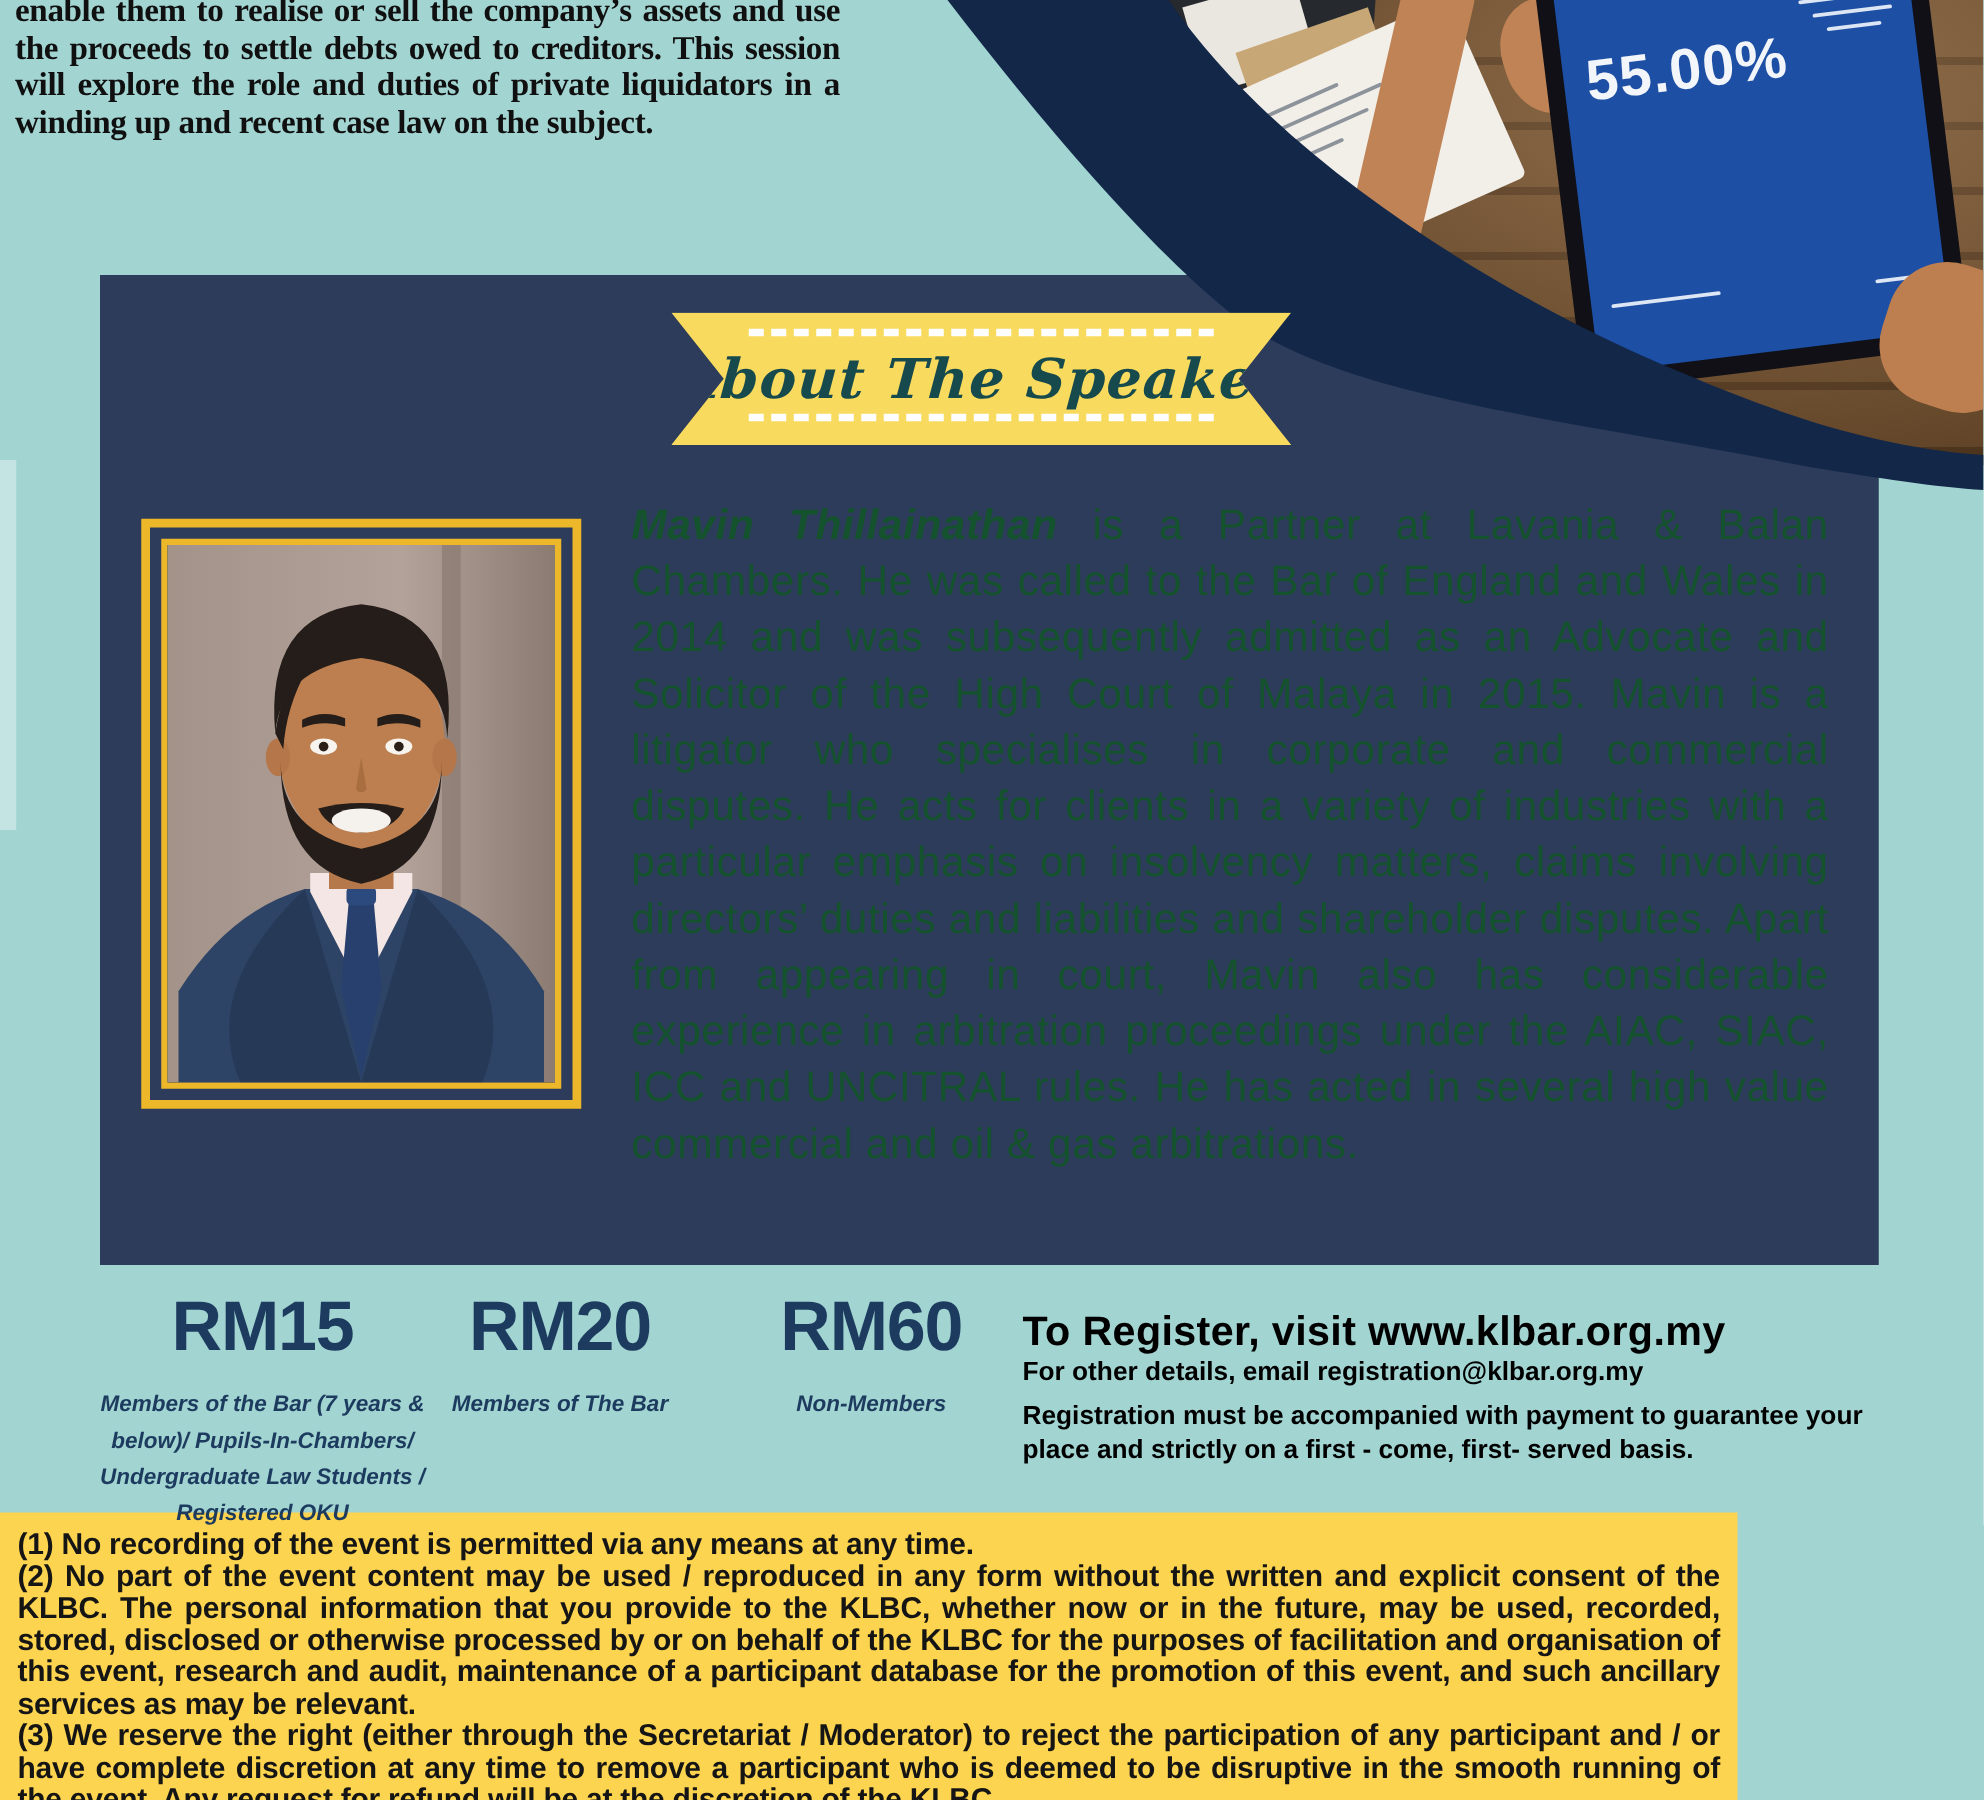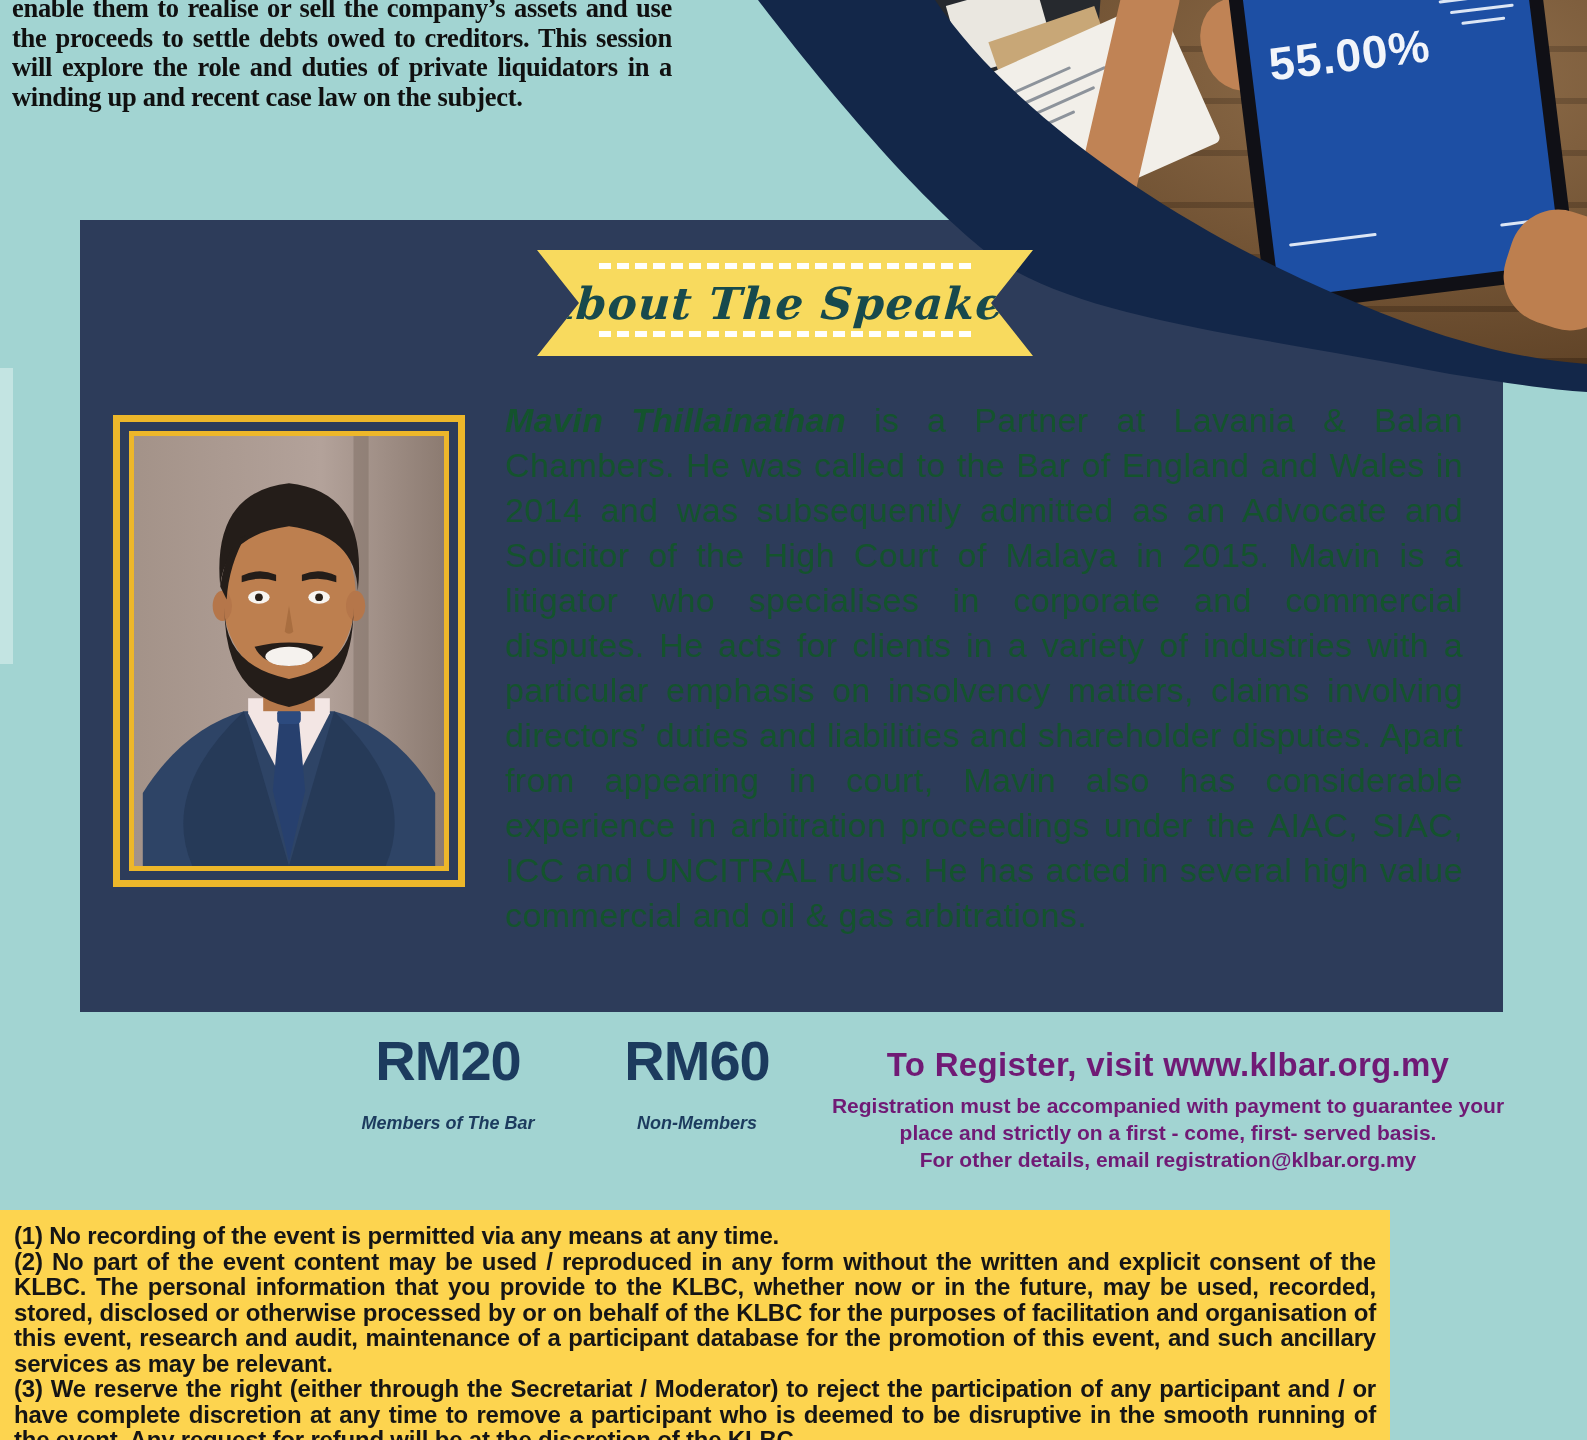--- a/index.html
+++ b/index.html
@@ -65,21 +65,21 @@
 
   
   .price-col{position:absolute;top:1028px;text-align:center;color:#1c3b5e;z-index:5;}
   .price-col .price{font-size:56px;font-weight:800;letter-spacing:-1px;}
   .price-col .plabel{margin-top:16px;font-size:18px;font-weight:700;font-style:italic;line-height:29px;}
   #price-1{left:55px;width:310px;}
   #price-2{left:343px;width:210px;}
   #price-3{left:587px;width:220px;}
 
   
-  .register{position:absolute;left:818px;top:1046px;width:700px;text-align:center;color:#701a75;z-index:5;}
+  .register{position:absolute;left:818px;top:1046px;width:700px;text-align:left;color:#000000;z-index:5;}
   .reg-heading{font-size:33px;font-weight:800;letter-spacing:0.3px;}
   .reg-sub{margin-top:8px;font-size:21px;font-weight:700;line-height:27px;}
 
   
   .terms{position:absolute;left:0;top:1210px;width:1390px;height:230px;background:#fdd44f;z-index:4;box-sizing:border-box;padding:13px 14px 0 14px;}
   .terms p{margin:0;font-size:24px;line-height:25.5px;font-weight:700;color:#151515;text-align:justify;letter-spacing:-0.2px;}
 </style>
 </head>
 <body>
 
@@ -187,33 +187,37 @@
 
         <path d="M150,158 L146,182 Q150,186 154,182 Z" fill="#a96e40"></path>
       </svg>
     </div>
   </div>
 
   <div class="bio">
     <p><span class="bio-name">Mavin Thillainathan</span><span> is a Partner at Lavania &amp; Balan Chambers. He was called to the Bar of England and Wales in 2014 and was subsequently admitted as an Advocate and Solicitor of the High Court of Malaya in 2015. Mavin is a litigator who specialises in corporate and commercial disputes. He acts for clients in a variety of industries with a particular emphasis on insolvency matters, claims involving directors’ duties and liabilities and shareholder disputes. Apart from appearing in court, Mavin also has considerable experience in arbitration proceedings under the AIAC, SIAC, ICC and UNCITRAL rules. He has acted in several high value commercial and oil &amp; gas arbitrations.</span></p>
   </div>
 
+  <div class="price-col" id="price-1">
+    <div class="price">RM15</div>
+    <div class="plabel">Members of the Bar (7 years &amp; below)/ Pupils-In-Chambers/ Undergraduate Law Students / Registered OKU</div>
+  </div>
   <div class="price-col" id="price-2">
     <div class="price">RM20</div>
     <div class="plabel">Members of The Bar</div>
   </div>
   <div class="price-col" id="price-3">
     <div class="price">RM60</div>
     <div class="plabel">Non-Members</div>
   </div>
 
   <div class="register">
     <div class="reg-heading">To Register, visit www.klbar.org.my</div>
+    <div class="reg-sub" style="margin-top:0">For other details, email registration@klbar.org.my</div>
     <div class="reg-sub">Registration must be accompanied with payment to guarantee your place and strictly on a first - come, first- served basis.</div>
-    <div class="reg-sub" style="margin-top:0">For other details, email registration@klbar.org.my</div>
   </div>
 
   <div class="terms">
     <p>(1) No recording of the event is permitted via any means at any time.</p>
     <p>(2) No part of the event content may be used / reproduced in any form without the written and explicit consent of the KLBC. The personal information that you provide to the KLBC, whether now or in the future, may be used, recorded, stored, disclosed or otherwise processed by or on behalf of the KLBC for the purposes of facilitation and organisation of this event, research and audit, maintenance of a participant database for the promotion of this event, and such ancillary services as may be relevant.</p>
     <p>(3) We reserve the right (either through the Secretariat / Moderator) to reject the participation of any participant and / or have complete discretion at any time to remove a participant who is deemed to be disruptive in the smooth running of the event. Any request for refund will be at the discretion of the KLBC.</p>
   </div>
 
 </div>
 

